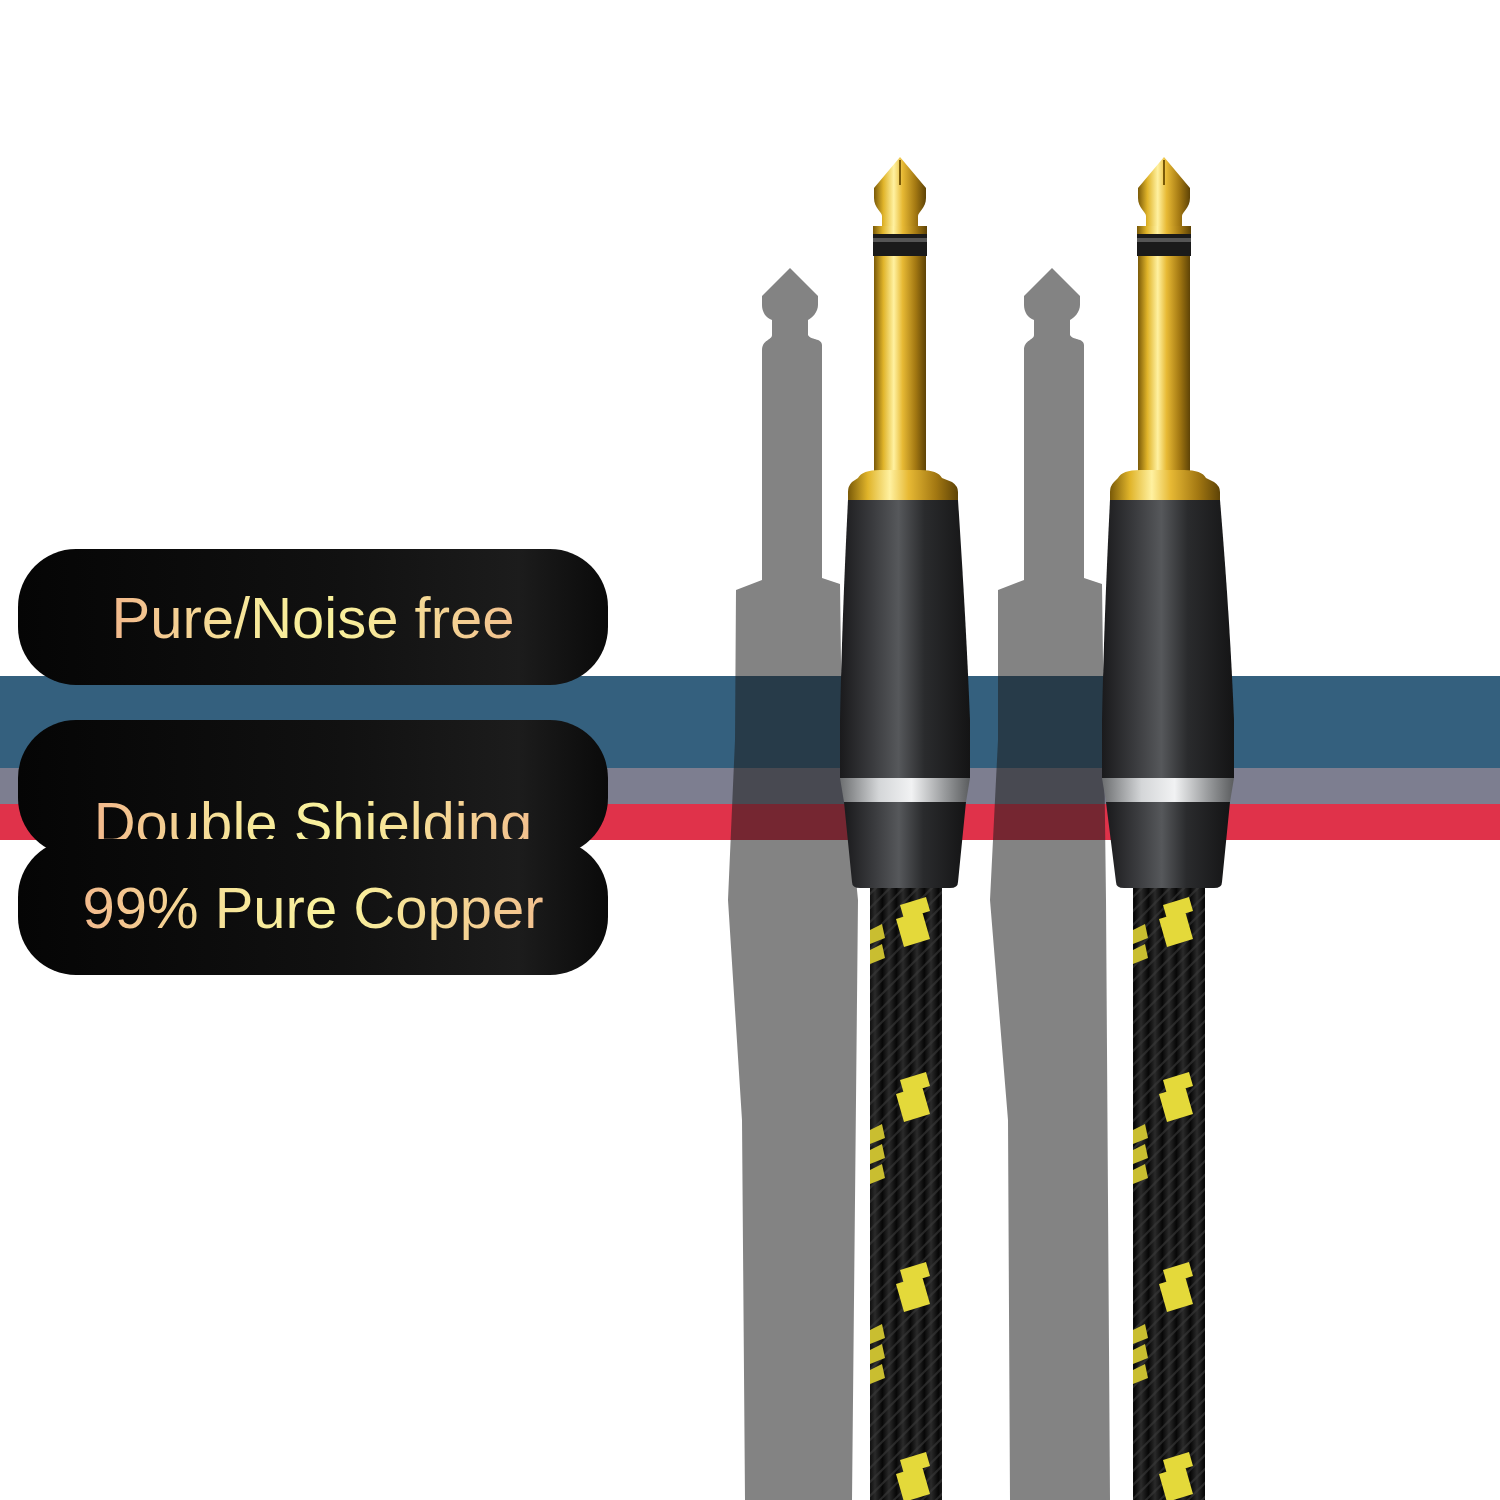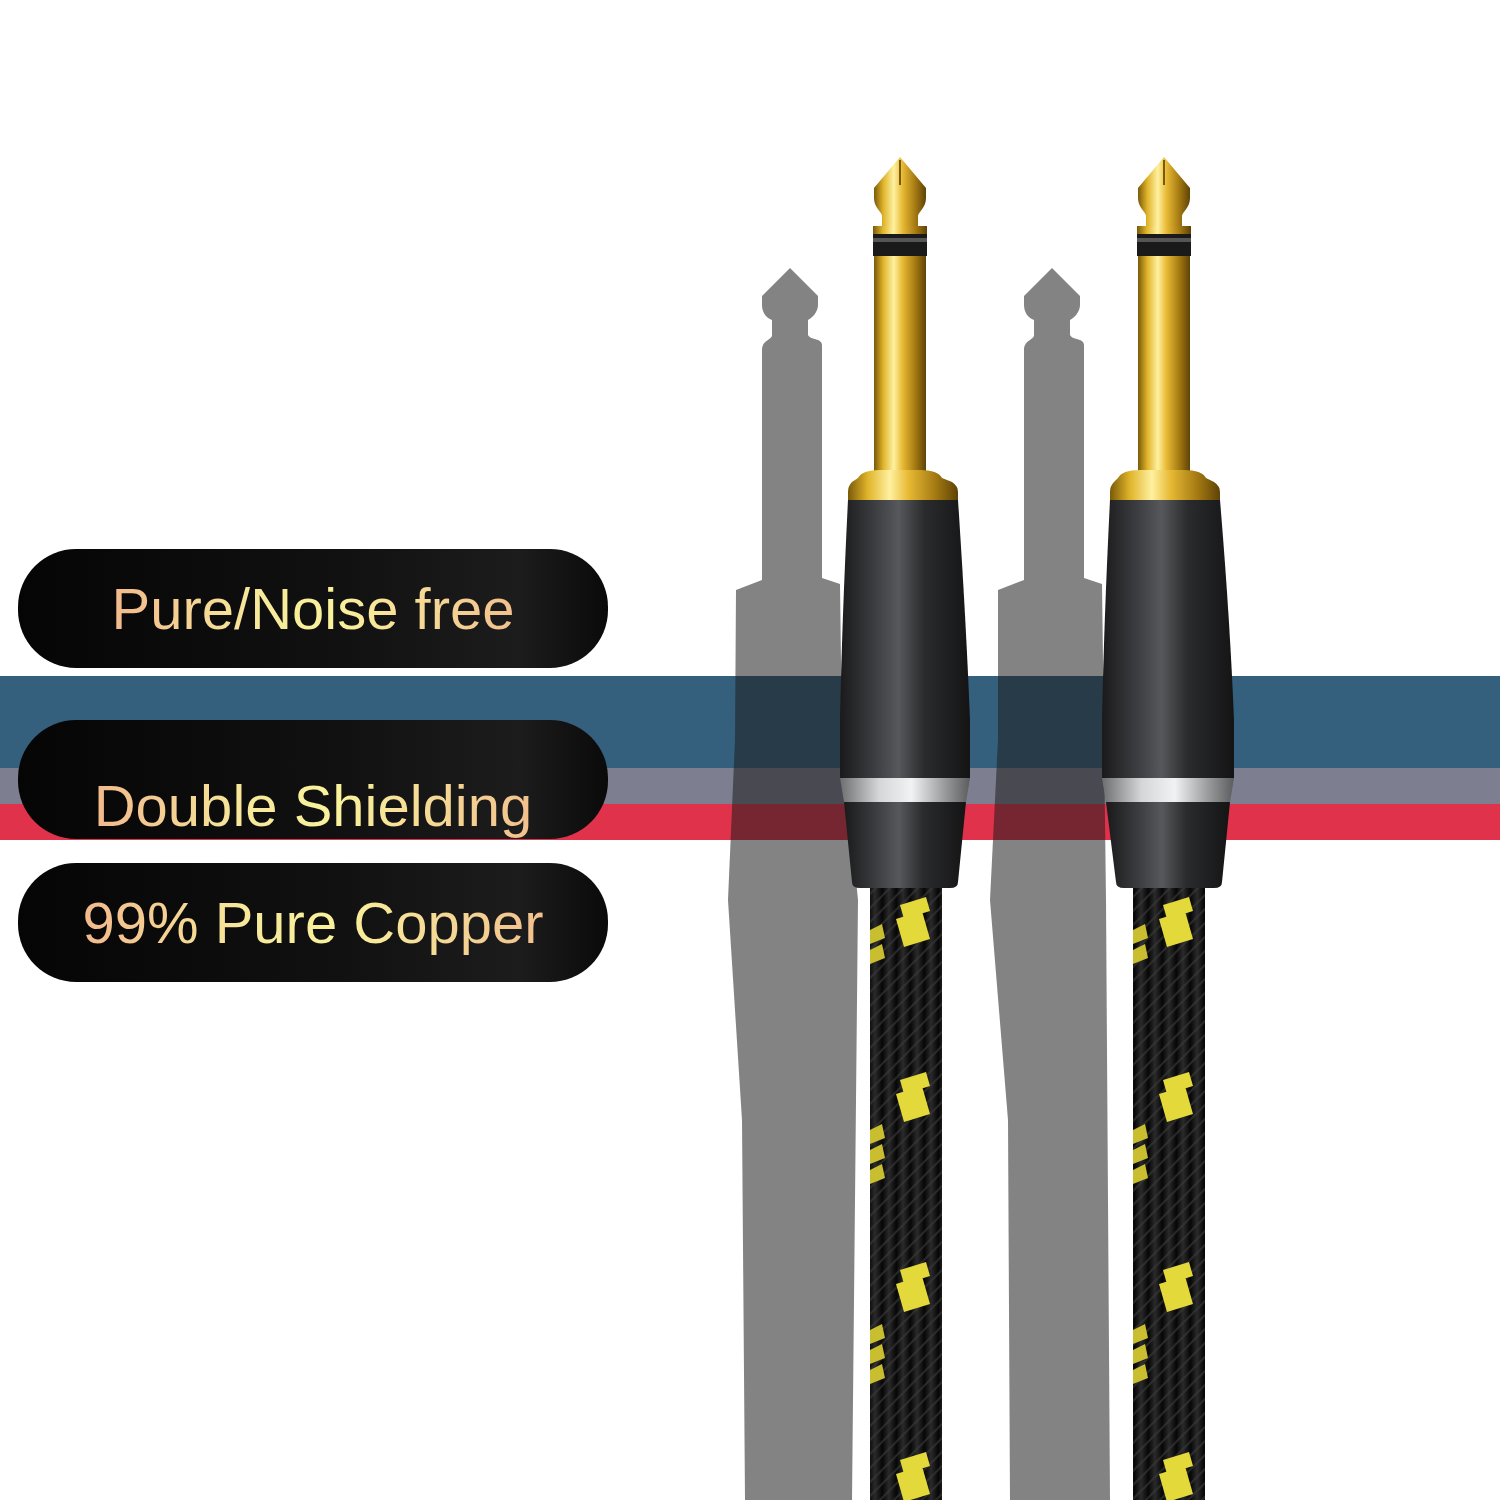--- a/index.html
+++ b/index.html
@@ -2,29 +2,29 @@
 <html><head>
 <meta charset="utf-8">
 <style>
   html,body{margin:0;padding:0;}
   body{width:1500px;height:1500px;position:relative;overflow:hidden;background:#ffffff;font-family:"Liberation Sans",sans-serif;}
   .stripe{position:absolute;left:0;width:1500px;}
   .stripe-blue{top:676px;height:92px;background:#34607e;}
   .stripe-gray{top:768px;height:36px;background:#7d7e90;}
   .stripe-red{top:804px;height:36px;background:#e0324a;}
   .art{position:absolute;left:0;top:0;width:1500px;height:1500px;}
-  .pill{position:absolute;left:18px;width:590px;height:119px;border-radius:58px;
+  .pill{position:absolute;left:18px;width:590px;height:136px;border-radius:58px;
         background:linear-gradient(90deg,#050505 0%,#111 55%,#1c1c1c 85%,#0a0a0a 100%);
         display:flex;align-items:center;justify-content:center;box-sizing:border-box;}
   .pill span{font-size:58px;letter-spacing:0px;white-space:nowrap;
         background:linear-gradient(90deg,#f2b98c 0%,#f7e89a 35%,#f9f29c 55%,#f2c08e 100%);
         -webkit-background-clip:text;background-clip:text;color:transparent;}
   .pill-1{top:549px;}
   .pill-2{top:720px;align-items:flex-end;}
-  .pill-3{top:863px;}
+  .pill-3{top:839px;}
 </style>
 </head>
 <body>
 
 <div class="stripe stripe-blue"></div>
 <div class="stripe stripe-gray"></div>
 <div class="stripe stripe-red"></div>
 
 <svg class="art" viewBox="0 0 1500 1500" xmlns="http://www.w3.org/2000/svg">
   <defs>

